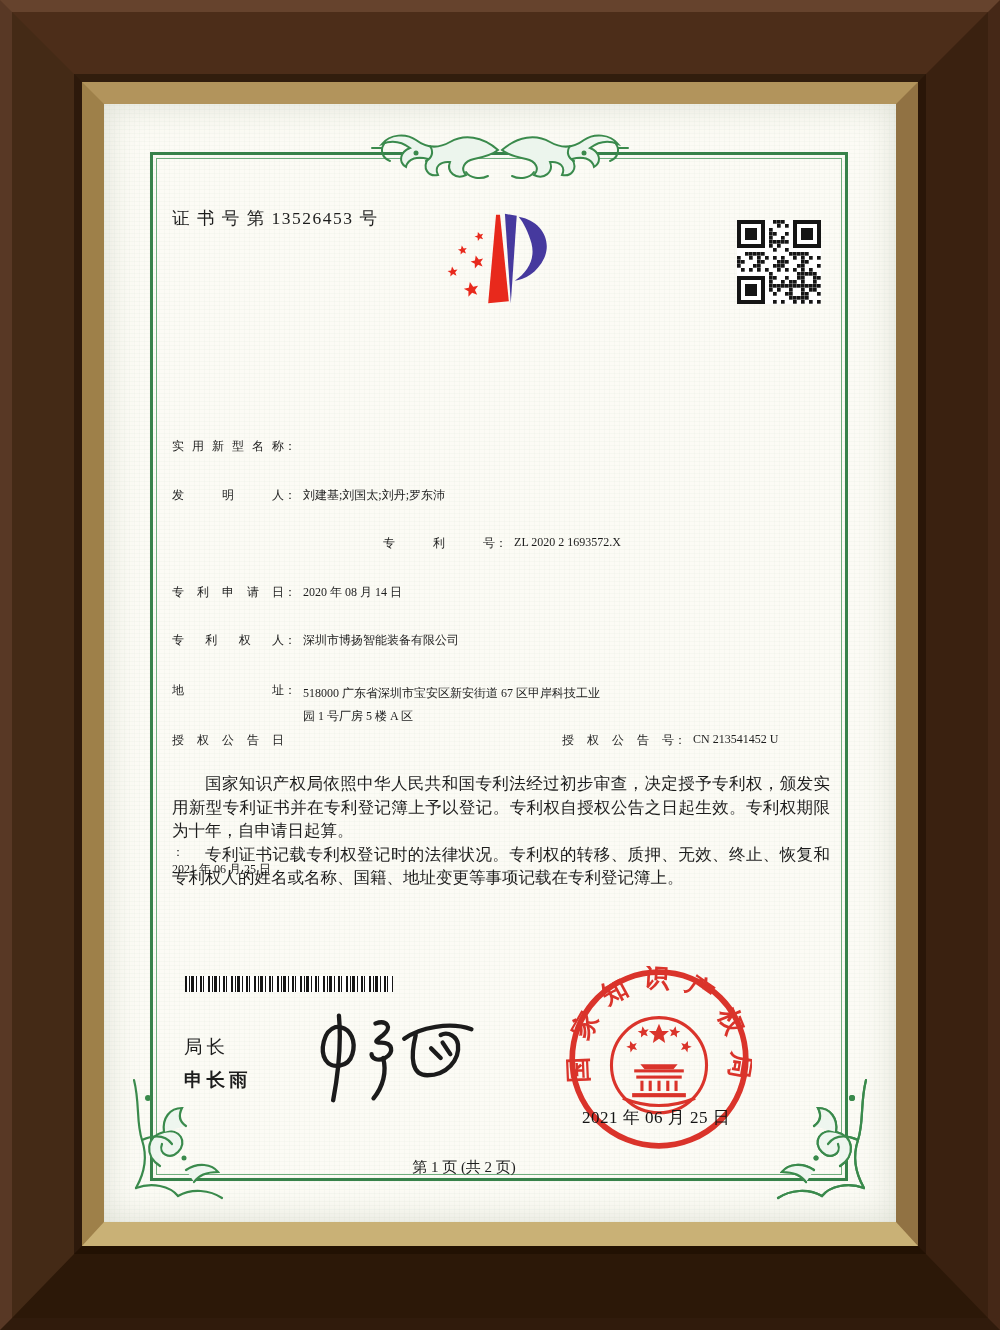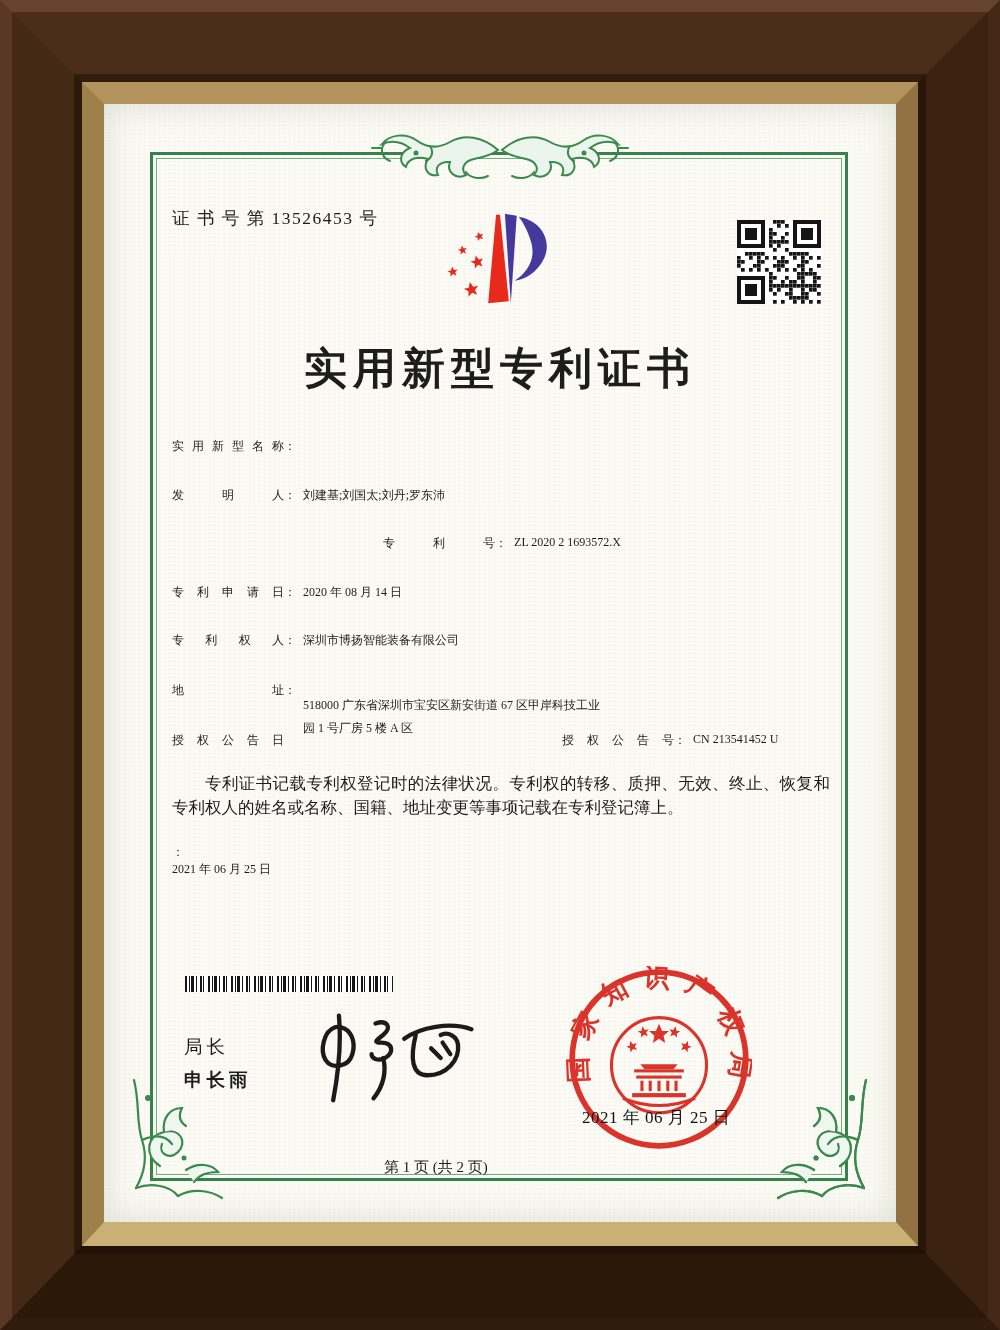--- a/index.html
+++ b/index.html
@@ -53,21 +53,21 @@
       #151515 0 2px,#fff 2px 4px,#151515 4px 5px,#fff 5px 6px,#151515 6px 9px,
       #fff 9px 11px,#151515 11px 12px,#fff 12px 15px,#151515 15px 17px,
       #fff 17px 18px,#151515 18px 19px,#fff 19px 23px);}
   .sig-title{position:absolute;left:80px;top:930px;font-family:"Liberation Sans","DejaVu Sans",sans-serif;
              font-size:18.5px;font-weight:400;letter-spacing:4px;}
   .sig-name{position:absolute;left:80px;top:963px;font-family:"Liberation Sans","DejaVu Sans",sans-serif;
             font-size:18.5px;font-weight:600;letter-spacing:4px;}
   .signature{position:absolute;left:196px;top:906px;width:195px;height:96px;}
   .seal{position:absolute;left:462px;top:862px;width:186px;height:186px;opacity:.93;}
   .seal-date{position:absolute;left:478px;top:1002px;width:170px;font-size:17px;letter-spacing:.5px;color:#141414;z-index:5;}
-  .footer{position:absolute;left:280px;top:1054px;width:160px;font-size:15px;}
+  .footer{position:absolute;left:280px;top:1054px;width:160px;text-align:center;font-size:15px;}
 </style>
 </head>
 <body>
 
 <div style="position:absolute;inset:0;">
 
   <div class="layer wood-outer"></div>
   <div class="layer wood-mid"></div>
   <div class="layer wood-inner"></div>
   <div class="layer gold-trim"></div>
@@ -267,21 +267,20 @@
           <rect x="68" y="76" width="3.7" height="3.7"></rect>
           <rect x="36" y="80" width="3.7" height="3.7"></rect>
           <rect x="44" y="80" width="3.7" height="3.7"></rect>
           <rect x="56" y="80" width="3.7" height="3.7"></rect>
           <rect x="64" y="80" width="3.7" height="3.7"></rect>
           <rect x="72" y="80" width="3.7" height="3.7"></rect>
           <rect x="80" y="80" width="3.7" height="3.7"></rect>
         </g>
     </svg>
 
-    <div class="title">实用新型专利证书</div>
 
     <div class="field-row" style="top:334px;">
       <span class="f-label">实用新型名称</span>
         <span class="f-colon">：</span>
     </div>
     <div class="field-row" style="top:383px;">
       <span class="f-label">发明人</span>
         <span class="f-colon">：</span>
       <span class="f-value">刘建基;刘国太;刘丹;罗东沛</span>
     </div>
@@ -297,36 +296,37 @@
     </div>
     <div class="field-row" style="top:528px;">
       <span class="f-label">专利权人</span>
         <span class="f-colon">：</span>
       <span class="f-value">深圳市博扬智能装备有限公司</span>
     </div>
     <div class="field-row" style="top:578px;">
       <span class="f-label">地址</span>
         <span class="f-colon">：</span>
       <span class="addr-lines">
-        <span style="display:block;margin-top:12px;">518000 广东省深圳市宝安区新安街道 67 区甲岸科技工业</span>
+        <span style="display:block;">518000 广东省深圳市宝安区新安街道 67 区甲岸科技工业</span>
         <span style="display:block;">园 1 号厂房 5 楼 A 区</span>
       </span>
     </div>
     <div class="field-row row-grant" style="top:628px;">
       <span class="f-label">授权公告日</span>
         <span class="f-colon">：</span>
       <span class="f-value">2021 年 06 月 25 日</span>
       <span class="sub-col">
         <span class="f-label">授权公告号</span>
           <span class="f-colon">：</span>
         <span class="f-value">CN 213541452 U</span>
       </span>
     </div>
 
     <div class="body-text">
+      <p>国家知识产权局依照中华人民共和国专利法经过初步审查，决定授予专利权，颁发实用新型专利证书并在专利登记簿上予以登记。专利权自授权公告之日起生效。专利权期限为十年，自申请日起算。</p>
       <p>专利证书记载专利权登记时的法律状况。专利权的转移、质押、无效、终止、恢复和专利权人的姓名或名称、国籍、地址变更等事项记载在专利登记簿上。</p>
     </div>
 
     <div class="barcode"></div>
 
     <div class="sig-title">局长</div>
     <div class="sig-name">申长雨</div>
 
     <svg class="signature" viewBox="0 0 190 100">
       <g stroke="#1b1b1b" stroke-width="4.5" fill="none" stroke-linecap="round" stroke-linejoin="round">

